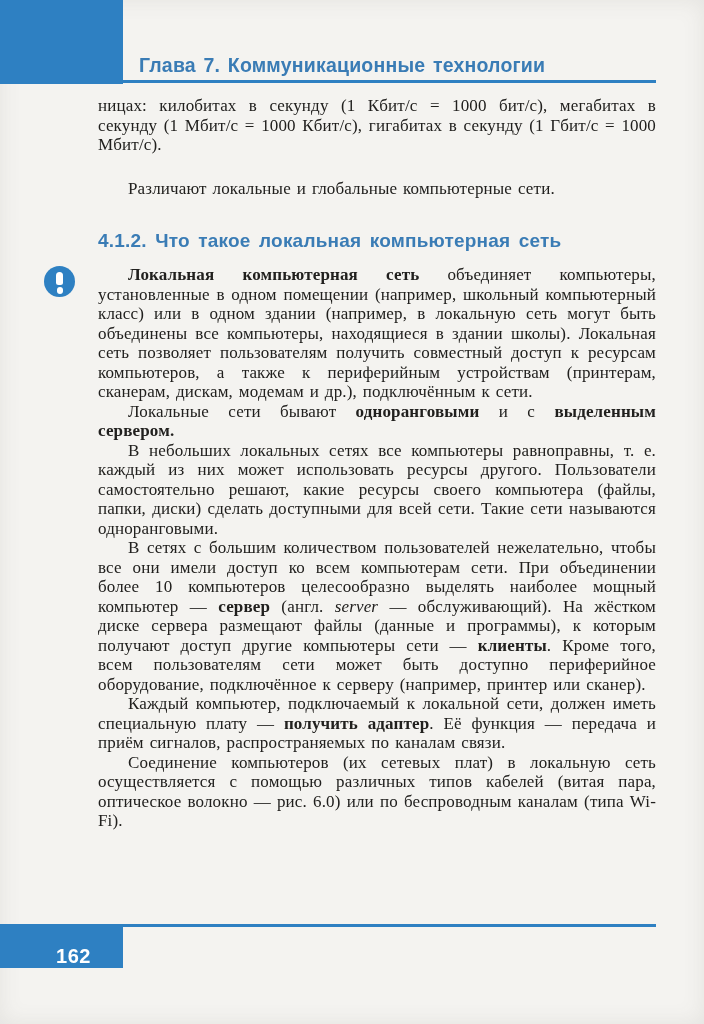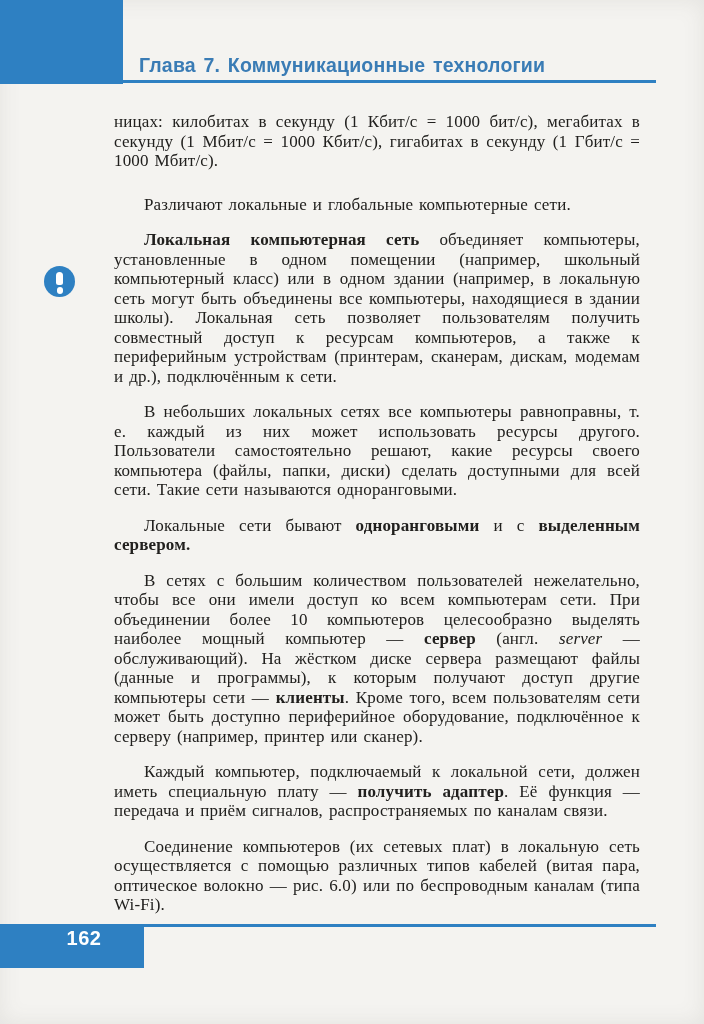--- a/index.html
+++ b/index.html
@@ -40,21 +40,21 @@
   }
   
   .content{
     position:absolute;left:98px;top:96px;width:558px;
     font-size:17px;line-height:19.5px;
     color:var(--text);
     text-align:justify;
     letter-spacing:0.15px;word-spacing:1.5px;
     hyphens:auto;
   }
-  .para{margin:16px;text-indent:30px;}
+  .para{margin:0;text-indent:30px;}
   #intro .para:first-child{text-indent:0;}
   #intro .para + .para{margin-top:24px;}
   .section-heading{
     font-family:"Liberation Sans", sans-serif;
     font-weight:bold;font-size:19px;line-height:23px;
     color:var(--heading-blue);
     letter-spacing:0.2px;word-spacing:3px;
     text-align:left;text-indent:0;
     margin:31px 0 13px 0;
   }
@@ -75,23 +75,23 @@
     border-radius:50%;
   }
   
   .footer-rule{
     position:absolute;left:0;top:924px;
     width:656px;height:3px;
     background:var(--accent);
   }
   .page-number-box{
     position:absolute;left:0;top:927px;
-    width:144px;height:41px;
+    width:123px;height:41px;
     background:var(--accent);
-    display:flex;align-items:flex-start;justify-content:center;
+    display:flex;align-items:flex-end;justify-content:center;
     box-sizing:border-box;padding-left:24px;
   }
   .page-number{
     font-family:"Liberation Sans", sans-serif;
     font-weight:bold;font-size:20px;
     color:var(--white);letter-spacing:0.5px;
   }
   b{font-weight:bold;font-family:Liberation Serif, serif;}
   i{font-style:italic;}
 </style>
@@ -104,24 +104,25 @@
 
 <div class="header-rule"></div>
 
 <div class="important-icon"></div>
 
 <div class="content">
   <div id="intro">
       <p class="para"><span>ницах: килобитах в секунду (1 Кбит/с = 1000 бит/с), мегабитах в секунду (1 Мбит/с = 1000 Кбит/с), гигабитах в секунду (1 Гбит/с = 1000 Мбит/с).</span></p>
       <p class="para"><span>Различают локальные и глобальные компьютерные сети.</span></p>
     </div>
+  <h2 class="section-heading">4.1.2. Что такое локальная компьютерная сеть</h2>
   <div id="section-paragraphs">
       <p class="para"><b>Локальная компьютерная сеть</b><span> объединяет компьютеры, установленные в одном помещении (например, школьный компьютерный класс) или в одном здании (например, в локальную сеть могут быть объединены все компьютеры, находящиеся в здании школы). Локальная сеть позволяет пользователям получить совместный доступ к ресурсам компьютеров, а также к периферийным устройствам (принтерам, сканерам, дискам, модемам и др.), подключённым к сети.</span></p>
+      <p class="para"><span>Локальные сети бывают </span><b>одноранговыми</b><span> и с </span><b>выделенным сервером.</b></p>
       <p class="para"><span>В небольших локальных сетях все компьютеры равноправны, т. е. каждый из них может использовать ресурсы другого. Пользователи самостоятельно решают, какие ресурсы своего компьютера (файлы, папки, диски) сделать доступными для всей сети. Такие сети называются одноранговыми.</span></p>
-      <p class="para"><span>Локальные сети бывают </span><b>одноранговыми</b><span> и с </span><b>выделенным сервером.</b></p>
       <p class="para"><span>В сетях с большим количеством пользователей нежелательно, чтобы все они имели доступ ко всем компьютерам сети. При объединении более 10 компьютеров целесообразно выделять наиболее мощный компьютер — </span><b>сервер</b><span> (англ. </span><i>server</i><span> — обслуживающий). На жёстком диске сервера размещают файлы (данные и программы), к которым получают доступ другие компьютеры сети — </span><b>клиенты</b><span>. Кроме того, всем пользователям сети может быть доступно периферийное оборудование, подключённое к серверу (например, принтер или сканер).</span></p>
       <p class="para"><span>Каждый компьютер, подключаемый к локальной сети, должен иметь специальную плату — </span><b>получить адаптер</b><span>. Её функция — передача и приём сигналов, распространяемых по каналам связи.</span></p>
       <p class="para"><span>Соединение компьютеров (их сетевых плат) в локальную сеть осуществляется с помощью различных типов кабелей (витая пара, оптическое волокно — рис. 6.0) или по беспроводным каналам (типа Wi-Fi).</span></p>
     </div>
 </div>
 
 <div class="footer-rule"></div>
 <div class="page-number-box">
   <span class="page-number">162</span>
 </div>

